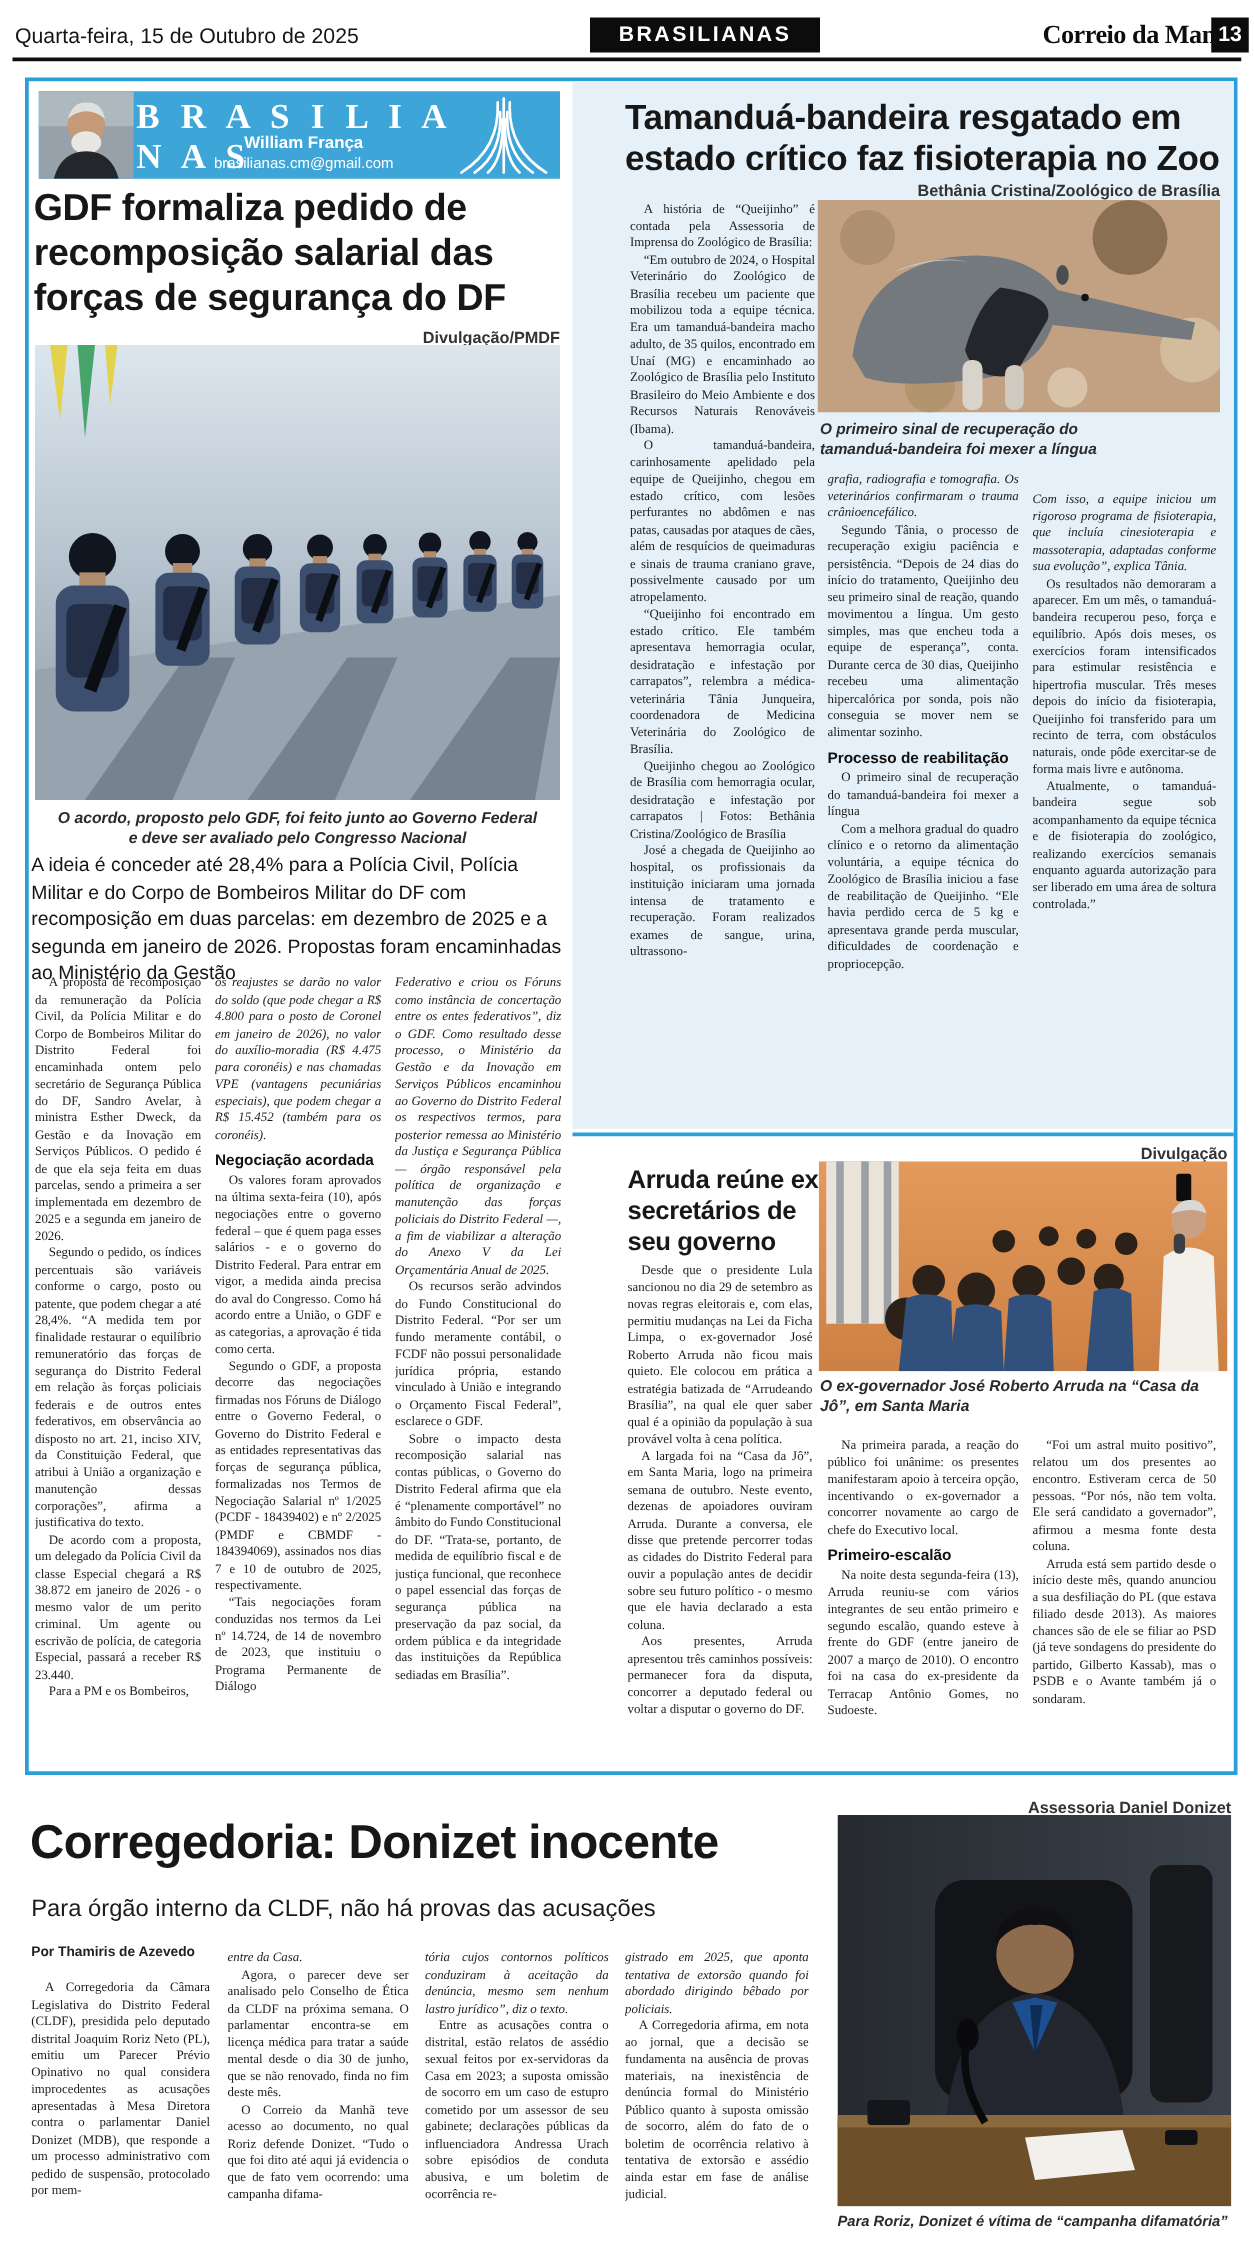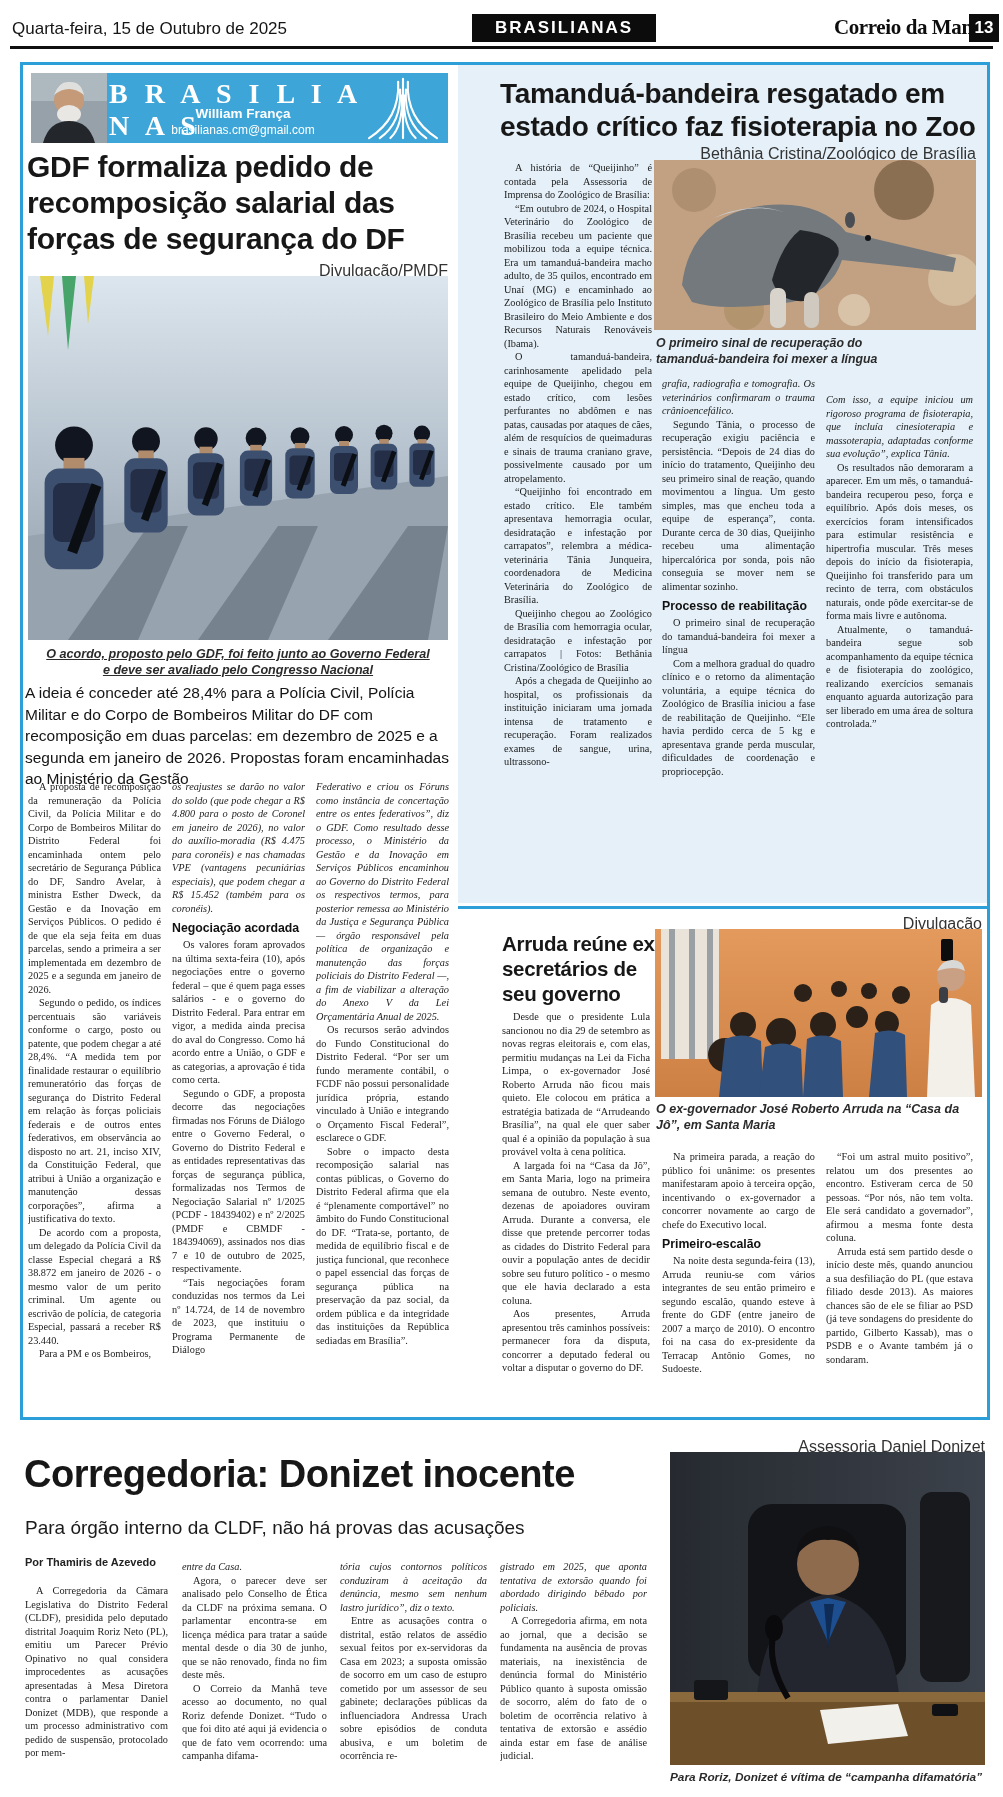--- a/index.html
+++ b/index.html
@@ -24,34 +24,34 @@
   
   .banner { left:31px; top:73px; width:417px; height:70px; background:#3da5d8; }
   .banner-title { left:78px; top:5px; width:268px; color:#fff;
                   font-size:28px; font-weight:600; letter-spacing:5px;font-family:Liberation Serif, serif; }
   .banner-author { left:78px; top:33px; width:268px; text-align:center; color:#fff;
                    font-size:13.5px; font-weight:700; }
   .banner-email { left:78px; top:50px; width:268px; text-align:center; color:#fff; font-size:12px; }
 
   
   .headline { font-weight:600; color:#171717; letter-spacing:-0.3px; }
-  .credit { font-size:16px; font-weight:400; color:#333; text-align:right; }
+  .credit { font-size:13px; font-weight:700; color:#333; text-align:right; }
   .caption { font-style:italic; font-weight:700; color:#2b2b2b; }
   .body-col { position:absolute; font-family:"Liberation Serif", serif; font-size:10.3px;
               line-height:13.5px; text-align:justify; color:#1c1c1c; overflow:hidden; }
   .body-col p { text-indent:11px; }
   .cont p:first-child { text-indent:0;font-style:italic; }
   .col-subhead { font-family:"Liberation Sans", sans-serif; font-size:12.3px; font-weight:700;
                  color:#111; margin:6px 0 3px; line-height:14px; text-indent:0; }
 
   
   .gdf-headline { left:27px; top:149px; width:424px; font-size:30px; line-height:36px; }
   .gdf-credit { left:27px; top:262px; width:421px; }
   .gdf-photo { left:28px; top:276px; width:420px; height:364px; }
-  .gdf-caption { left:43px; top:646px; width:390px; text-align:center; font-size:12.6px; line-height:16px;text-decoration:underline; }
+  .gdf-caption { left:43px; top:646px; width:390px; text-align:center; font-size:12.6px; line-height:16px; }
   .gdf-standfirst { left:25px; top:682px; width:428px; font-size:15.5px; line-height:21.5px; color:#141414; }
 
   
   .zoo-panel { left:458px; top:65px; width:529px; height:838px; background:#e5f0f8;padding-left:30px; }
   .zoo-headline { left:42px; top:12px; width:478px; font-size:28px; line-height:33px; }
   .zoo-credit { left:200px; top:80px; width:318px; }
   .zoo-photo { left:196px; top:95px; width:322px; height:170px; }
   .zoo-caption { left:198px; top:271px; width:268px; font-size:12.3px; line-height:15.5px; }
   .divider { left:458px; top:906px; width:529px; height:3px; background:#2c9fd8; }
 
@@ -194,21 +194,21 @@
         <circle cx="214" cy="78" r="3" fill="#121316"></circle>
       </svg>
     </div>
     <div class="abs caption zoo-caption">O primeiro sinal de recuperação do tamanduá-bandeira foi mexer a língua</div>
     <div class="body-col" style="left:46px;top:96px;width:148px;height:724px">
         <p>A história de “Queijinho” é contada pela Assessoria de Imprensa do Zoológico de Brasília:</p>
         <p>“Em outubro de 2024, o Hospital Veterinário do Zoológico de Brasília recebeu um paciente que mobilizou toda a equipe técnica. Era um tamanduá-bandeira macho adulto, de 35 quilos, encontrado em Unaí (MG) e encaminhado ao Zoológico de Brasília pelo Instituto Brasileiro do Meio Ambiente e dos Recursos Naturais Renováveis (Ibama).</p>
         <p>O tamanduá-bandeira, carinhosamente apelidado pela equipe de Queijinho, chegou em estado crítico, com lesões perfurantes no abdômen e nas patas, causadas por ataques de cães, além de resquícios de queimaduras e sinais de trauma craniano grave, possivelmente causado por um atropelamento.</p>
         <p>“Queijinho foi encontrado em estado crítico. Ele também apresentava hemorragia ocular, desidratação e infestação por carrapatos”, relembra a médica-veterinária Tânia Junqueira, coordenadora de Medicina Veterinária do Zoológico de Brasília.</p>
         <p>Queijinho chegou ao Zoológico de Brasília com hemorragia ocular, desidratação e infestação por carrapatos | Fotos: Bethânia Cristina/Zoológico de Brasília</p>
-        <p>Após a chegada de Queijinho ao hospital, os profissionais da instituição iniciaram uma jornada intensa de tratamento e recuperação. Foram realizados exames de sangue, urina, ultrassono-</p>
+        <p>José a chegada de Queijinho ao hospital, os profissionais da instituição iniciaram uma jornada intensa de tratamento e recuperação. Foram realizados exames de sangue, urina, ultrassono-</p>
       </div>
     <div class="abs" style="left:204px;top:312px;width:153px;height:508px;overflow:hidden">
       <div class="body-col cont" style="position:static">
           <p>grafia, radiografia e tomografia. Os veterinários confirmaram o trauma crânioencefálico.</p>
           <p>Segundo Tânia, o processo de recuperação exigiu paciência e persistência. “Depois de 24 dias do início do tratamento, Queijinho deu seu primeiro sinal de reação, quando movimentou a língua. Um gesto simples, mas que encheu toda a equipe de esperança”, conta. Durante cerca de 30 dias, Queijinho recebeu uma alimentação hipercalórica por sonda, pois não conseguia se mover nem se alimentar sozinho.</p>
         </div>
       <div class="col-subhead">Processo de reabilitação</div>
       <div class="body-col" style="position:static">
           <p>O primeiro sinal de recuperação do tamanduá-bandeira foi mexer a língua</p>
           <p>Com a melhora gradual do quadro clínico e o retorno da alimentação voluntária, a equipe técnica do Zoológico de Brasília iniciou a fase de reabilitação de Queijinho. “Ele havia perdido cerca de 5 kg e apresentava grande perda muscular, dificuldades de coordenação e propriocepção.</p>

